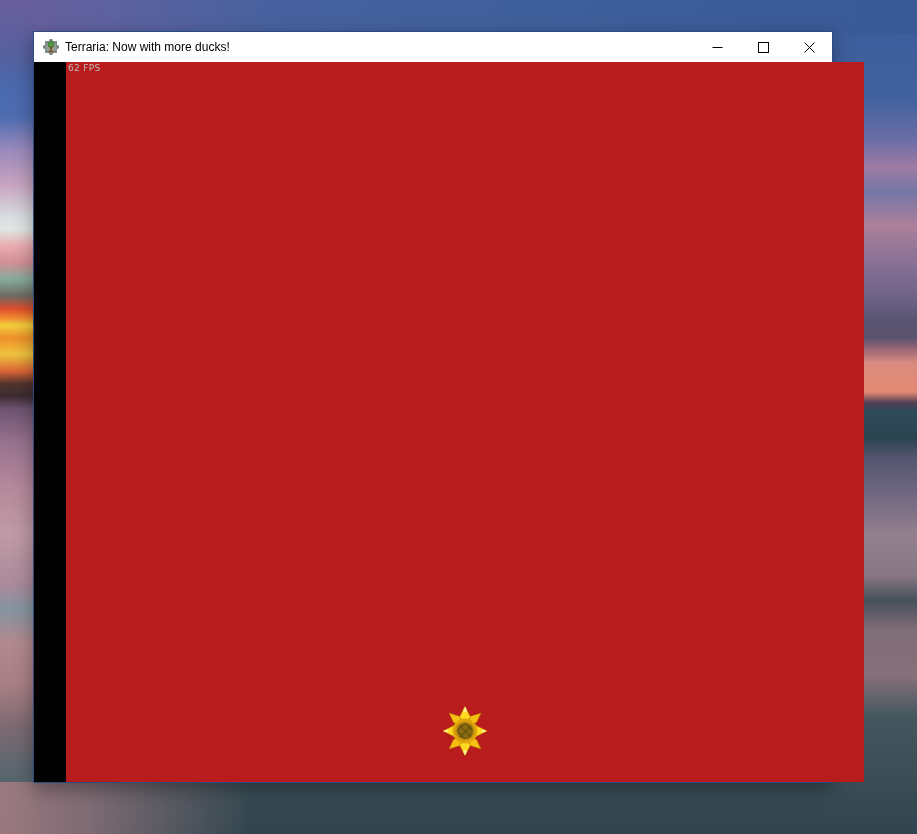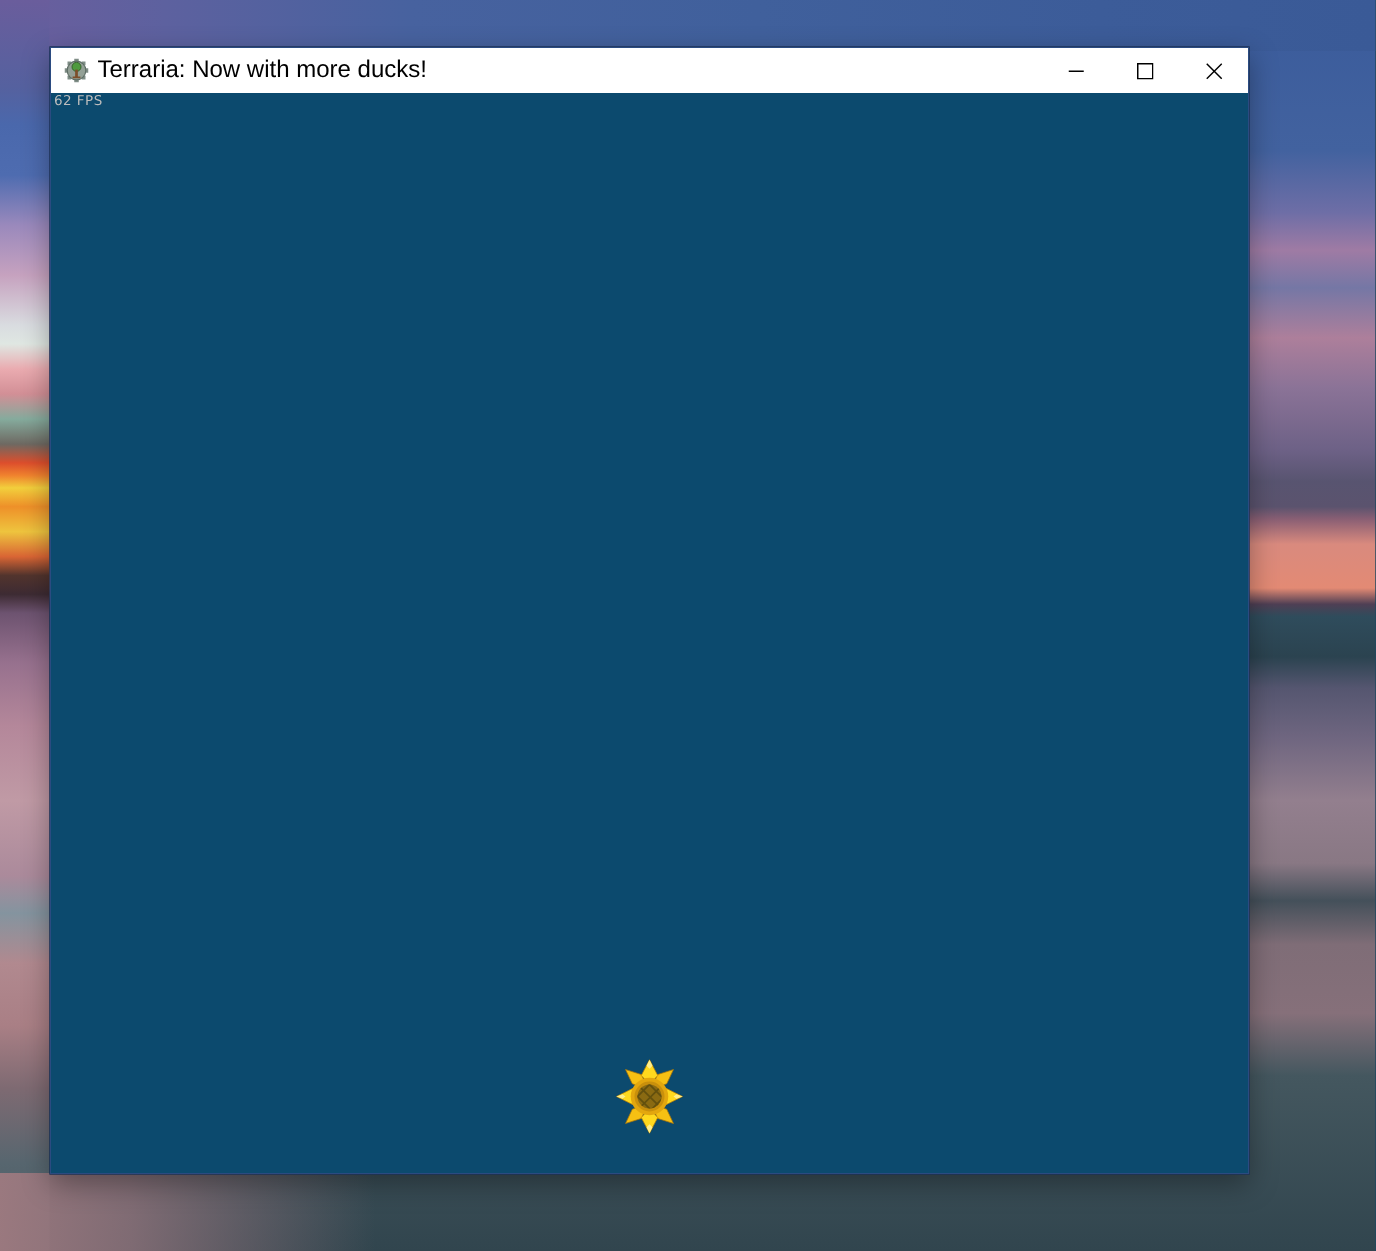--- a/index.html
+++ b/index.html
@@ -44,31 +44,32 @@
     position: absolute; left: 33px; top: 31px; width: 800px; height: 752px;
     border: 1px solid #2b4b81; background: #000;
     box-shadow: 0 6px 18px rgba(0,0,0,0.35);
   }
   .titlebar {
     height: 30px; background: #ffffff;
     display: flex; align-items: center; padding-left: 9px;
   }
   .app-icon { width: 16px; height: 16px; display: inline-flex; flex: 0 0 auto; }
   .title {
-    margin-left: 6px; font-size: 16px; color: #000000; white-space: nowrap;
+    margin-left: 6px; font-size: 12px; color: #000000; white-space: nowrap;
     font-family: "Liberation Sans", sans-serif;
   }
   .controls { margin-left: auto; display: flex; height: 100%; }
   .ctrl {
     width: 46px; height: 100%; border: none; background: transparent;
     display: flex; align-items: center; justify-content: center; cursor: default;
   }
   .content {
-    position: relative; width: 100%; height: calc(100% - 30px); background: #0c4a6e;
+    position: relative; width: 100%; height: calc(100% - 30px); background: #b91c1c;
     overflow: hidden;
+    margin-left: 32px;
   }
   .fps {
     position: absolute; top: 1px; left: 2px;
     font-family: "DejaVu Sans", sans-serif; font-size: 9px; color: #bdbdbd;
     letter-spacing: 0.3px;
   }
   .sunflower {
     position: absolute; left: 50%; bottom: 26px; transform: translateX(-50%);
     width: 46px; height: 50px;
   }

